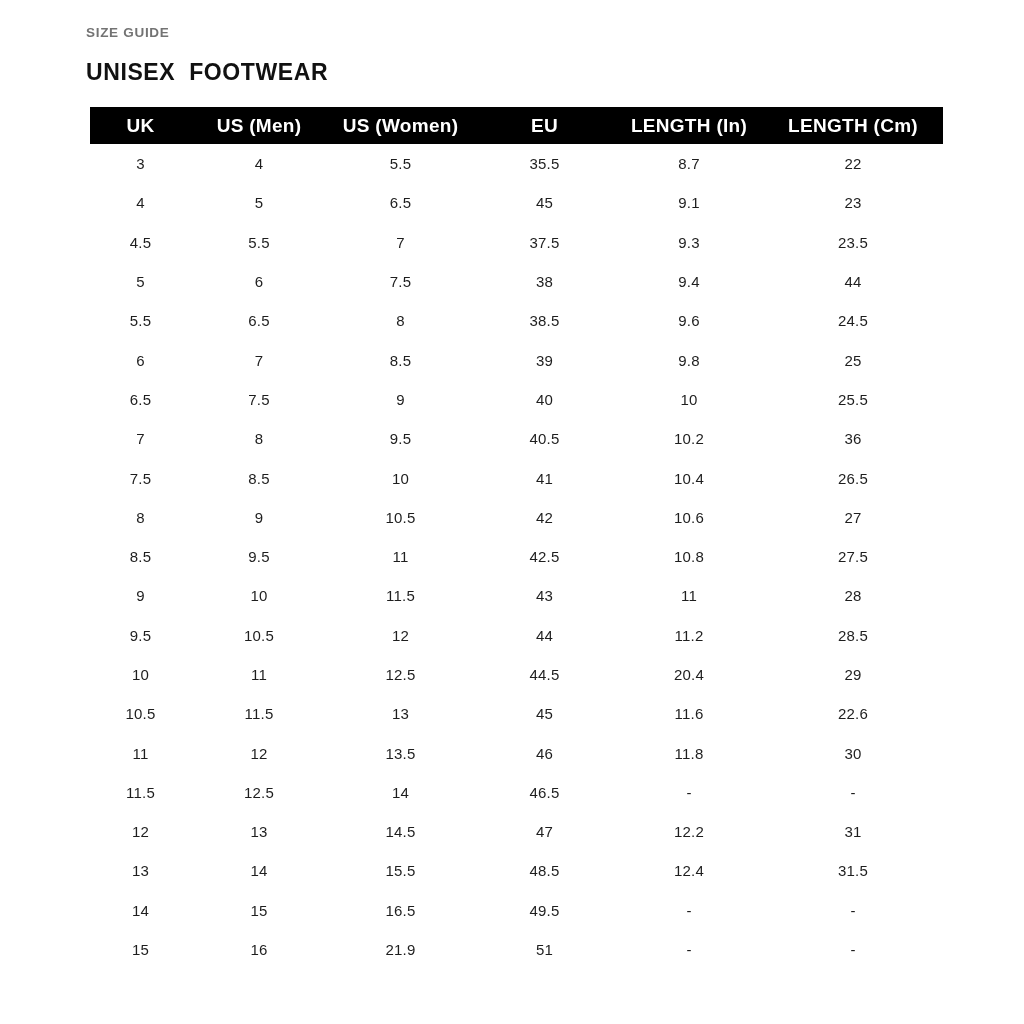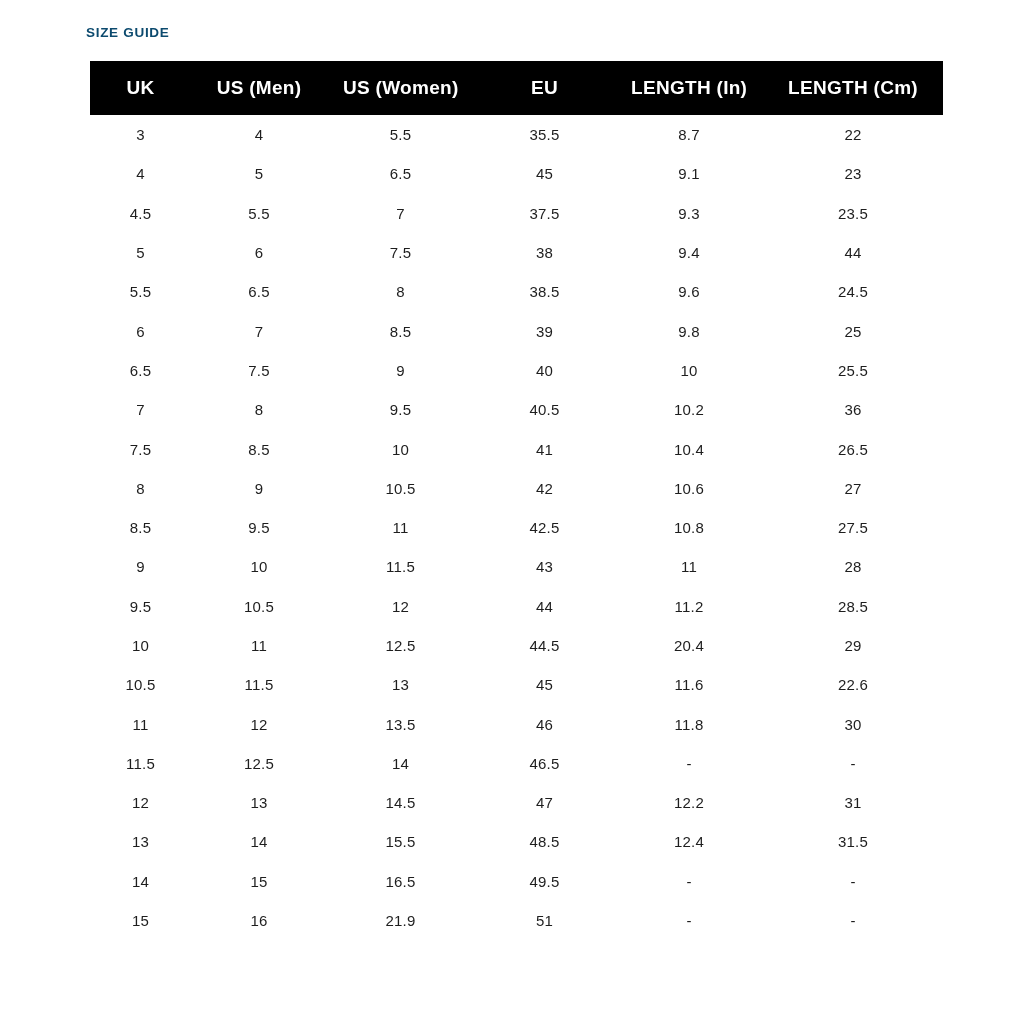--- a/index.html
+++ b/index.html
@@ -15,21 +15,21 @@
     width: 1024px;
     height: 1024px;
     overflow: hidden;
   }
   .eyebrow {
     margin: 0;
     padding: 25px 0 0 86px;
     font-size: 13.5px;
     font-weight: 700;
     letter-spacing: 0.7px;
-    color: #0c4a6e;
+    color: #737373;
   }
   .title {
     margin: 19px 0 0 86px;
     font-size: 23px;
     font-weight: 800;
     letter-spacing: 0.6px;
     white-space: pre;
     color: #111111;
   }
   table.size-table {
@@ -45,21 +45,21 @@
   col.c5 { width: 148px; }
   col.c6 { width: 180px; }
   thead th {
     background: #000000;
     color: #ffffff;
     height: 37px;
     font-size: 19px;
     font-weight: 700;
     text-align: center;
     vertical-align: middle;
-    padding: 16px;
+    padding: 7px;
     letter-spacing: 0.3px;
     white-space: nowrap;
   }
   thead th .light {
     font-weight: 700;
   }
   tbody td {
     height: 39.3px;
     padding: 0;
     font-size: 15px;
@@ -70,20 +70,21 @@
     letter-spacing: 0.2px;
   }
 </style>
 </head>
 <body>
 
 <div class="page">
 
   <div class="eyebrow">SIZE GUIDE</div>
 
+  <h1 class="title">UNISEX  FOOTWEAR</h1>
 
   <table class="size-table">
     <colgroup>
       <col class="c1">
         <col class="c2">
         <col class="c3">
       <col class="c4">
         <col class="c5">
         <col class="c6">
     </colgroup>

